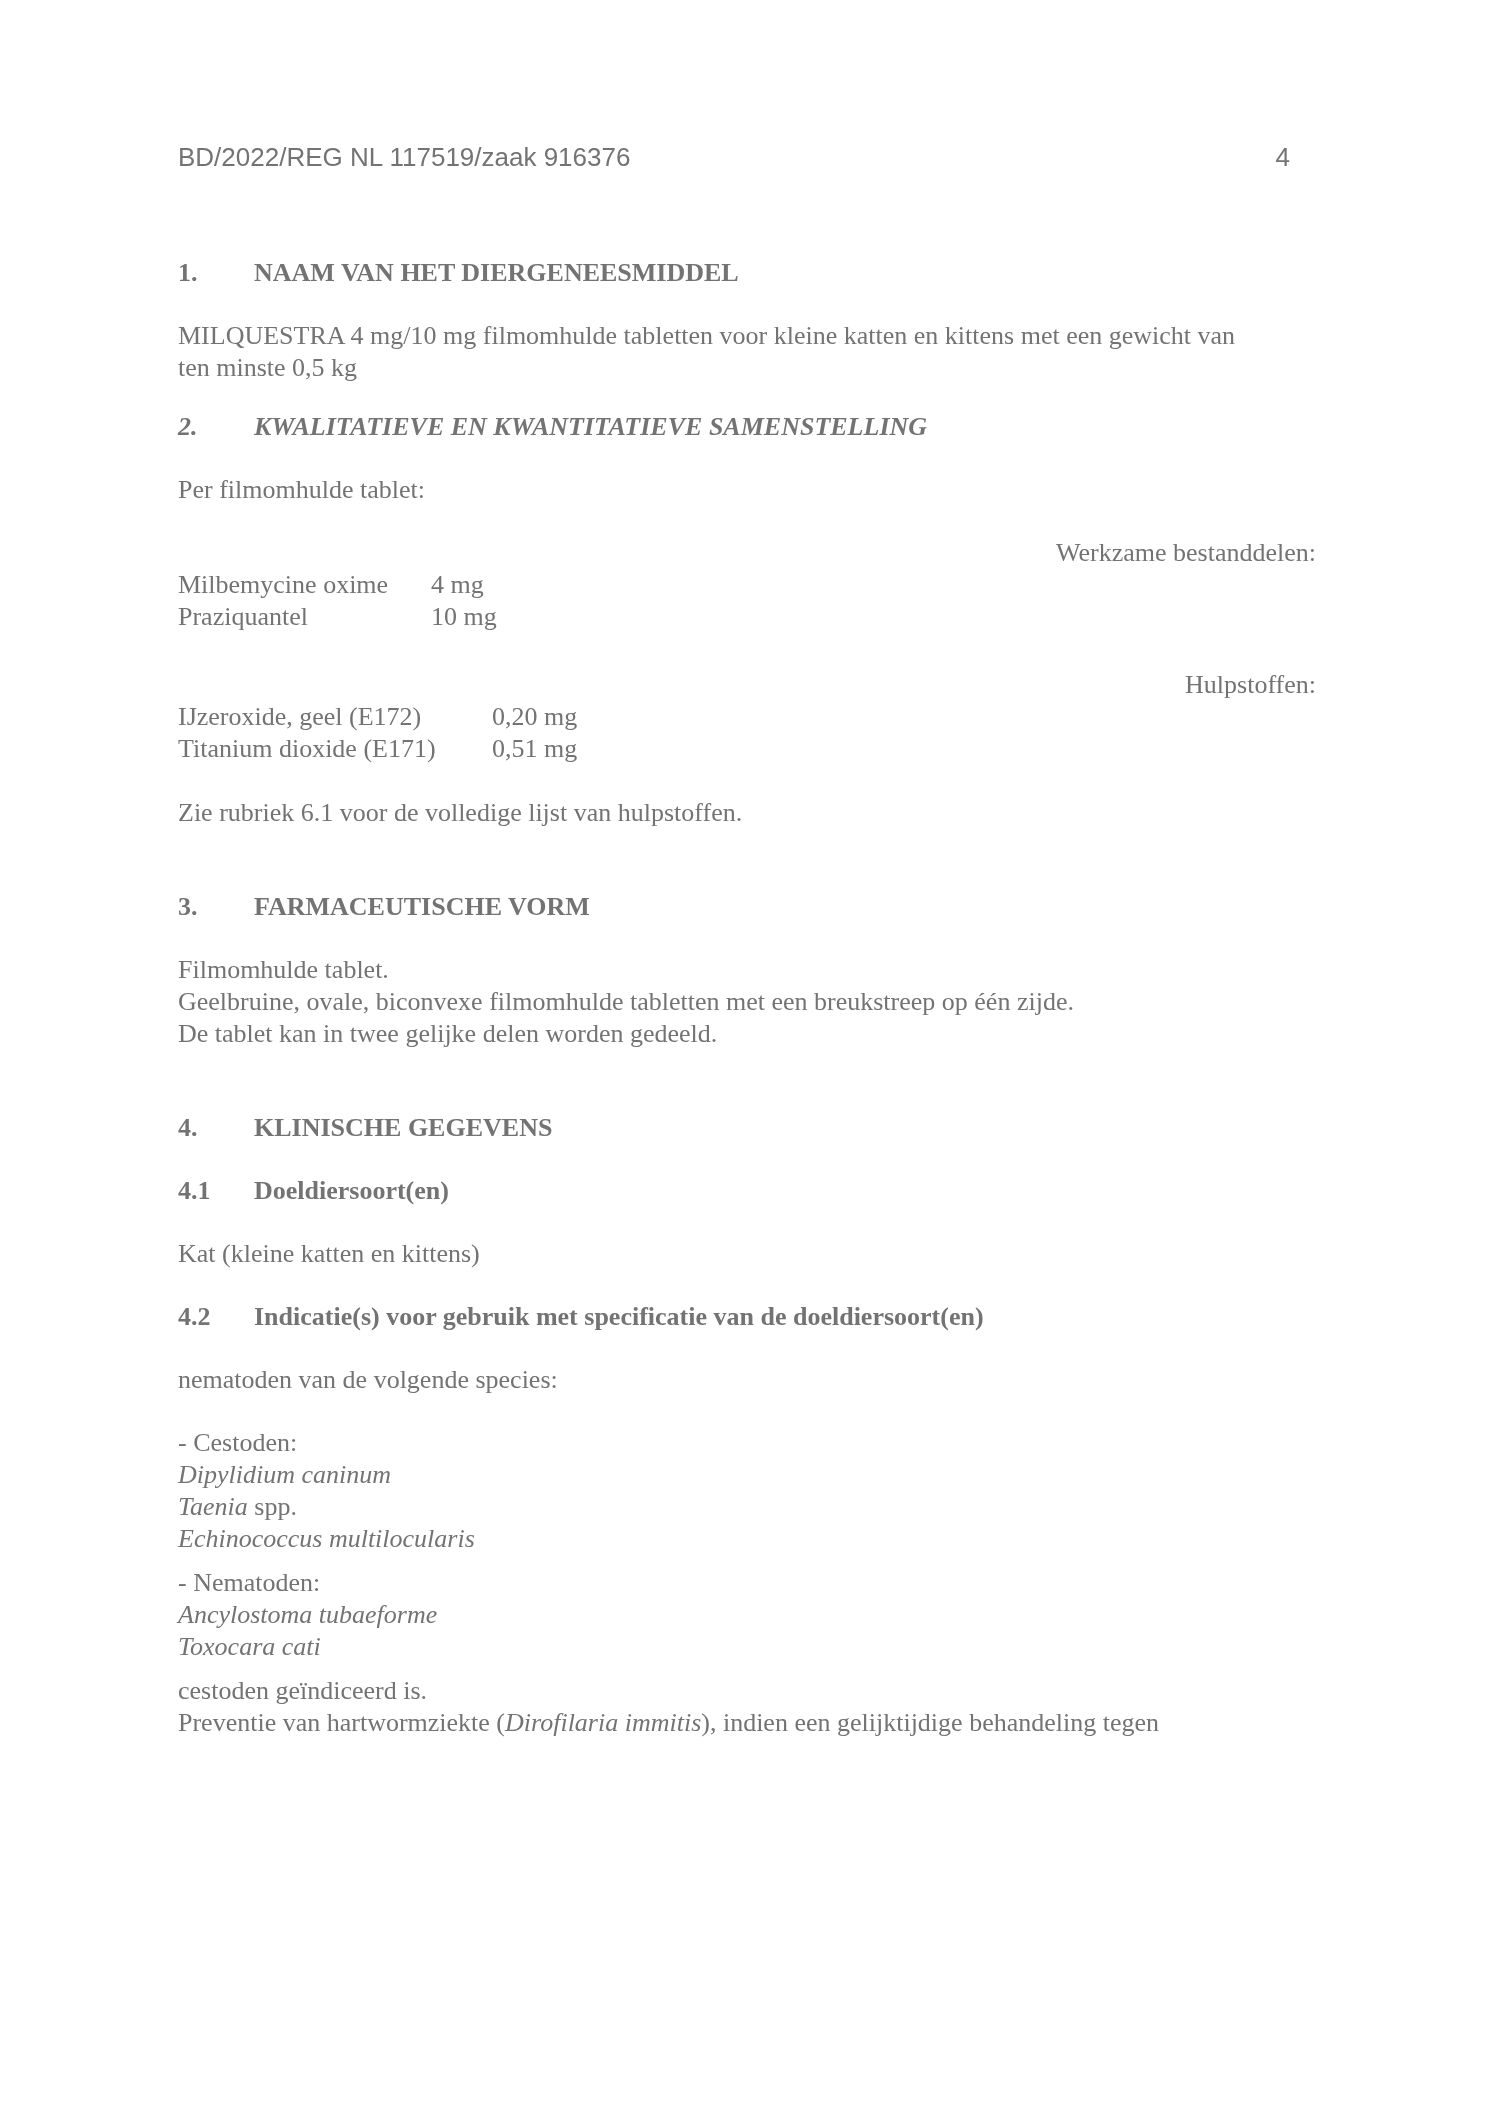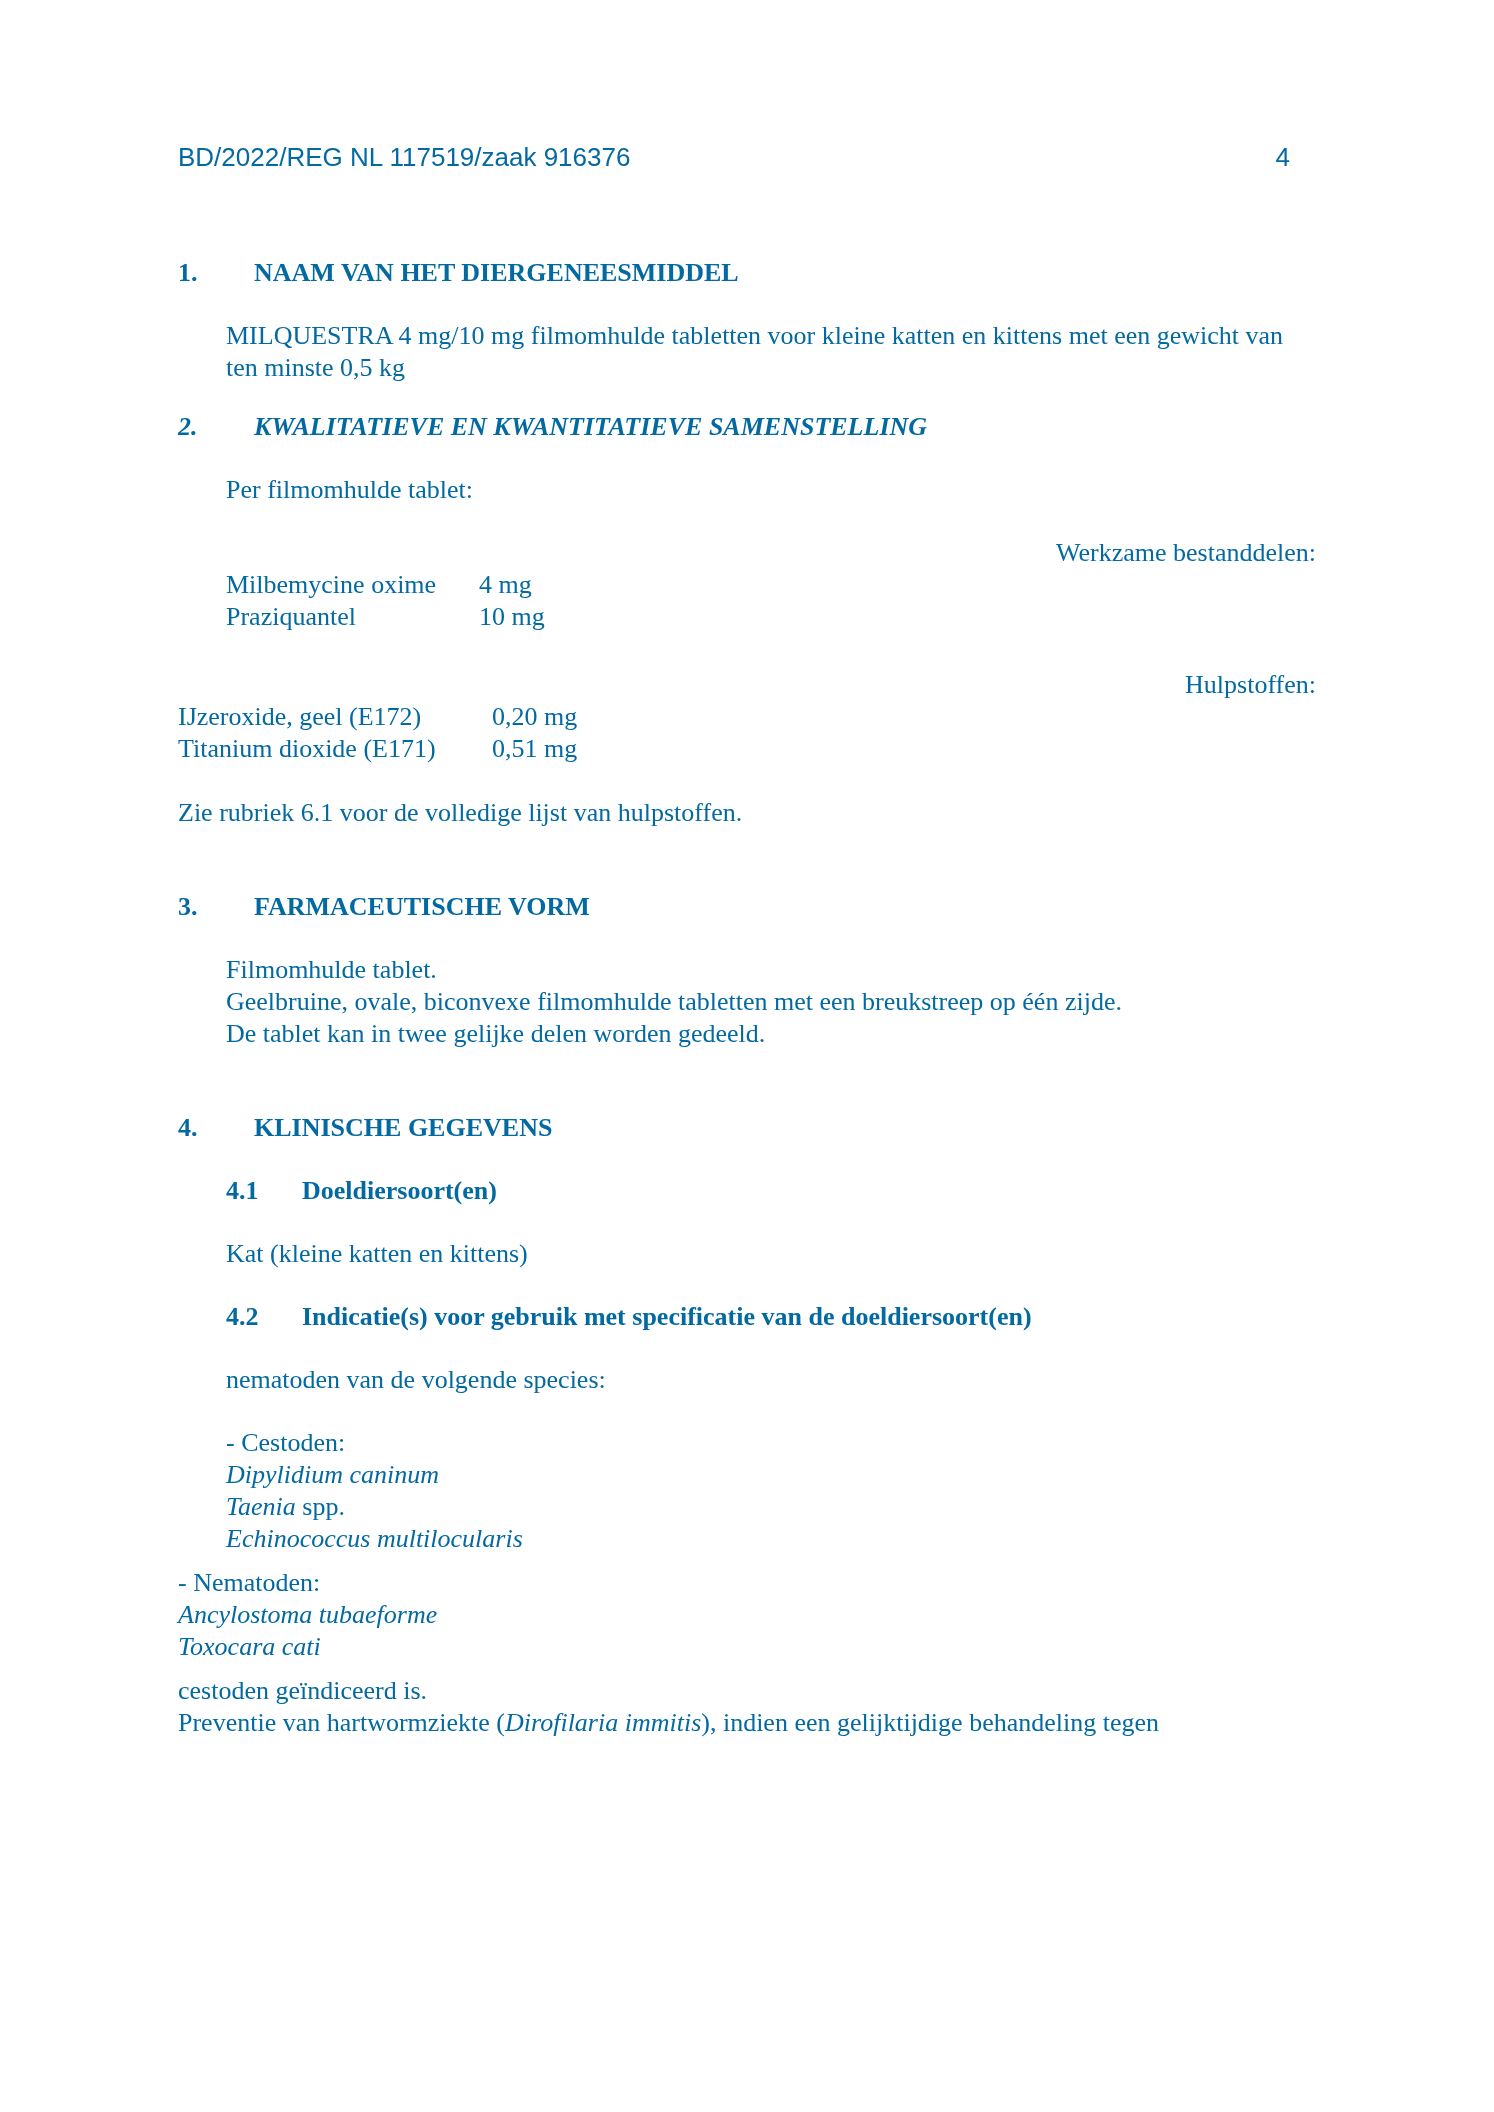--- a/index.html
+++ b/index.html
@@ -25,31 +25,31 @@
     justify-content: space-between;
     width: 1112px;
   }
   .heading { font-weight: bold; }
   .num { display: inline-block; width: 76px; }
   .bold { font-weight: normal; text-align: right; }
   .italic { font-style: italic; }
   .label-active { display: inline-block; width: 253px; }
   .label-exc { display: inline-block; width: 314px; }
   .mt-h1 { margin-top: 84px; }
-  .mt-31 { margin-top: 31px; margin-left: 48px; }
+  .mt-31 { margin-top: 31px; }
   .mt-30 { margin-top: 12px; }
   .mt-32 { margin-top: 32px; }
   .mt-36 { margin-top: 36px; }
   .mt-61 { margin-top: 27px; font-style: italic; }
   .mt-62 { margin-top: 62px; }
 </style>
 </head>
 <body style="background: rgb(255, 255, 255);">
 
-<div class="page" style="color: #0369a1;">
+<div class="page" style="color: #737373;">
   <div class="content">
 
     <div class="doc-header">
       <span>BD/2022/REG NL 117519/zaak 916376</span>
       <span>4</span>
     </div>
 
     <div class="heading mt-h1">
       <span class="num">1.</span><span>NAAM VAN HET DIERGENEESMIDDEL</span>
     </div>

